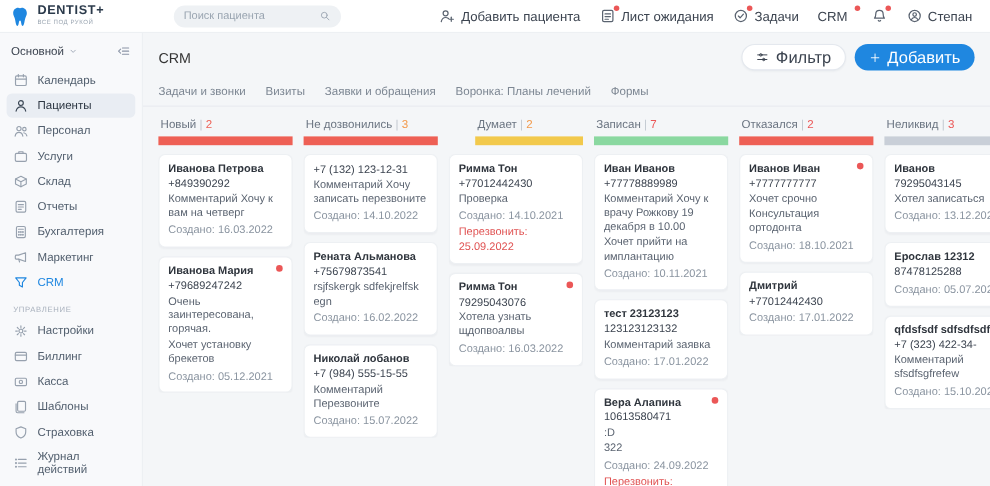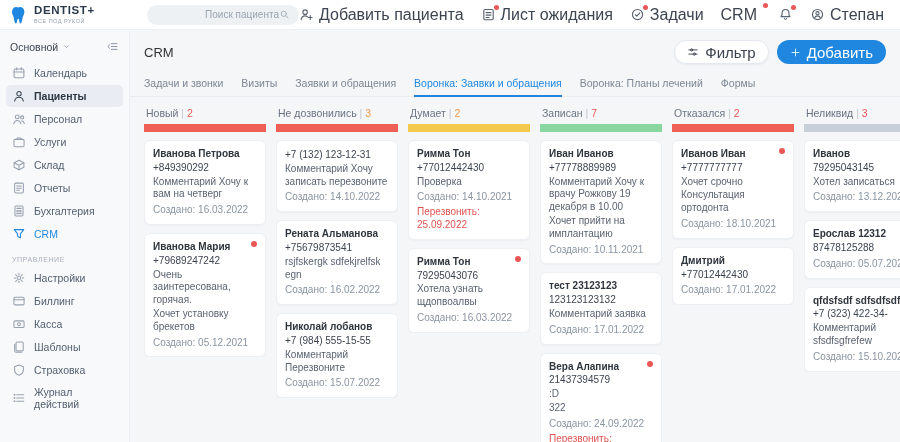--- a/index.html
+++ b/index.html
@@ -15,48 +15,48 @@
     padding:0 16px 0 10px; background:#fff; border-bottom:1px solid #edf0f3; }
   .logo { display:flex; align-items:center; gap:6px; width:148px; cursor:pointer; }
   .logo-mark svg { width:18px; height:20px; fill:#1f87e0; display:block; }
   .logo-text { display:flex; flex-direction:column; line-height:1; }
   .logo-text .t1 { font-weight:bold; font-size:11.5px; letter-spacing:.6px; color:#2b3a4b; }
   .logo-text .t2 { font-size:5.5px; color:#9aa5b1; letter-spacing:.5px; margin-top:2px; }
 
   .search { display:flex; align-items:center; background:#eef1f4; border-radius:12px;
     height:20px; width:152px; padding:0 9px; }
   .search input { border:none; background:transparent; outline:none; flex:1;
-    font-size:10px; font-family:inherit; color:#333; min-width:0;text-align:right; }
+    font-size:10px; font-family:inherit; color:#333; min-width:0; }
   .search input::placeholder { color:#9aa5b1; }
   .search .svg-icon { width:11px; height:11px; color:#9aa5b1; }
 
   .topnav { margin-left:auto; display:flex; align-items:center; gap:17px; }
   .topnav-item { display:flex; align-items:center; gap:5px; cursor:pointer;
-    color:#3c4450; font-size:16px; position:relative; white-space:nowrap;text-align:right; }
+    color:#3c4450; font-size:12px; position:relative; white-space:nowrap;text-align:right; }
   .icon-wrap { position:relative; width:15px; height:15px; color:#5a6370; }
   .icon-wrap .svg-icon { width:15px; height:15px; }
   .dot { position:absolute; top:-2px; right:-3px; width:5px; height:5px;
     background:#eb5757; border-radius:50%; }
   .text-dot { top:-3px; right:-7px; }
   .has-text-dot { padding-right:4px; }
 
   
   .layout { flex:1; display:flex; min-height:0; }
 
   
   .sidebar { width:130px; flex:0 0 130px; background:#f8f9fb;
     border-right:1px solid #edf0f3; padding-top:6px; display:flex; flex-direction:column; }
   .branch { display:flex; align-items:center; gap:4px; padding:4px 10px 8px; cursor:pointer; }
   .branch-label { font-size:10.5px; color:#3c4450; }
   .branch .chev { width:9px; height:9px; color:#8a94a6; }
   .branch .collapse { margin-left:auto; width:13px; height:13px; color:#8a94a6; }
   .side-item { display:flex; align-items:center; gap:8px; margin:1px 6px;
     padding:4px 6px; border-radius:5px; color:#525f6e; cursor:pointer; font-size:10.5px; }
   .side-item .svg-icon { width:14px; height:14px; color:#97a1ae; flex:0 0 14px; }
-  .side-item.active { background:#e9edf3; color:#2c3642; font-weight:bold; }
+  .side-item.active { background:#e9edf3; color:#2c3642; font-weight:normal; }
   .side-item.active .svg-icon { color:#3c4856; }
   .side-item.accent { color:#1f87e0; }
   .side-item.accent .svg-icon { color:#1f87e0; }
   .side-section { font-size:7px; letter-spacing:.6px; color:#a7b0bc;
     padding:10px 12px 3px; text-transform:uppercase; }
 
   
   .main { flex:1; min-width:0; background:#f4f6f8; display:flex; flex-direction:column; }
   .main-header { display:flex; align-items:center; padding:10px 14px 8px; }
   .page-title { font-size:13px; font-weight:500; color:#333; }
@@ -258,20 +258,29 @@
                 <circle cx="5.9" cy="8" r=".45"></circle>
                 <circle cx="8" cy="8" r=".45"></circle>
                 <circle cx="10.1" cy="8" r=".45"></circle>
                 <circle cx="5.9" cy="10.8" r=".45"></circle>
                 <circle cx="8" cy="10.8" r=".45"></circle>
                 <circle cx="10.1" cy="10.8" r=".45"></circle>
               </svg>
             </span>
             <span class="side-label">Бухгалтерия</span>
           </div>
+          <div class="side-item">
+            <span class="svg-icon">
+              <svg viewBox="0 0 16 16">
+                <path d="M12.8 3.2v9L5.6 9.8H3.4A1.2 1.2 0 0 1 2.2 8.6V6.8a1.2 1.2 0 0 1 1.2-1.2h2.2z"></path>
+                <path d="M5.8 10l.8 2.8"></path>
+              </svg>
+            </span>
+            <span class="side-label">Маркетинг</span>
+          </div>
           <div class="side-item accent">
             <span class="svg-icon">
               <svg viewBox="0 0 16 16">
                 <path d="M2.6 3h10.8L9.6 7.8v4.6L6.4 10.6V7.8z"></path>
               </svg>
             </span>
             <span class="side-label">CRM</span>
           </div>
         </nav>
       <div class="side-section">Управление</div>
@@ -359,21 +368,20 @@
                 </svg>
               </span>
             <span>Добавить</span>
           </button>
         </div>
       </div>
       <div class="tabs">
           <div class="tab">Задачи и звонки</div>
           <div class="tab">Визиты</div>
           <div class="tab">Заявки и обращения</div>
-          <div class="tab active">Воронка: Заявки и обращения</div>
           <div class="tab">Воронка: Планы лечений</div>
           <div class="tab">Формы</div>
         </div>
       <div class="board">
           <div class="column">
             <div class="col-header" style="border-bottom-color: rgb(238, 96, 85);"><span class="col-title">Новый</span><span class="col-sep"> | </span><span class="col-count" style="color: rgb(238, 96, 85);">2</span></div>
             <div class="cards">
               <div class="card">
                 <div class="card-name">Иванова Петрова</div>
                 <div class="card-line card-phone">+849390292</div>
@@ -406,21 +414,21 @@
               </div>
               <div class="card">
                 <div class="card-name">Николай лобанов</div>
                 <div class="card-line card-phone">+7 (984) 555-15-55</div>
                 <div class="card-line">Комментарий Перезвоните</div>
                 <div class="card-created">Создано: 15.07.2022</div>
               </div>
             </div>
           </div>
           <div class="column">
-            <div class="col-header" style="border-bottom-color: rgb(242, 201, 76);"><span class="col-title">Думает</span><span class="col-sep"> | </span><span class="col-count" style="color: rgb(242, 153, 74);">2</span></div>
+            <div class="col-header" style="border-bottom-color: rgb(242, 201, 76); margin-left: 24px;"><span class="col-title">Думает</span><span class="col-sep"> | </span><span class="col-count" style="color: rgb(242, 153, 74);">2</span></div>
             <div class="cards">
               <div class="card">
                 <div class="card-name">Римма Тон</div>
                 <div class="card-line card-phone">+77012442430</div>
                 <div class="card-line">Проверка</div>
                 <div class="card-created">Создано: 14.10.2021</div>
                 <div class="card-callback">Перезвонить: 25.09.2022</div>
               </div>
               <div class="card">
                 <span class="card-dot"></span>
@@ -443,21 +451,21 @@
               </div>
               <div class="card">
                 <div class="card-name">тест 23123123</div>
                 <div class="card-line card-phone">123123123132</div>
                 <div class="card-line">Комментарий заявка</div>
                 <div class="card-created">Создано: 17.01.2022</div>
               </div>
               <div class="card">
                 <span class="card-dot"></span>
                 <div class="card-name">Вера Алапина</div>
-                <div class="card-line card-phone">21437394579</div>
+                <div class="card-line card-phone">10613580471</div>
                 <div class="card-line">:D</div>
                 <div class="card-line">322</div>
                 <div class="card-created">Создано: 24.09.2022</div>
                 <div class="card-callback">Перезвонить: 25.09.2022</div>
               </div>
             </div>
           </div>
           <div class="column">
             <div class="col-header" style="border-bottom-color: rgb(238, 96, 85);"><span class="col-title">Отказался</span><span class="col-sep"> | </span><span class="col-count" style="color: rgb(235, 87, 87);">2</span></div>
             <div class="cards">

